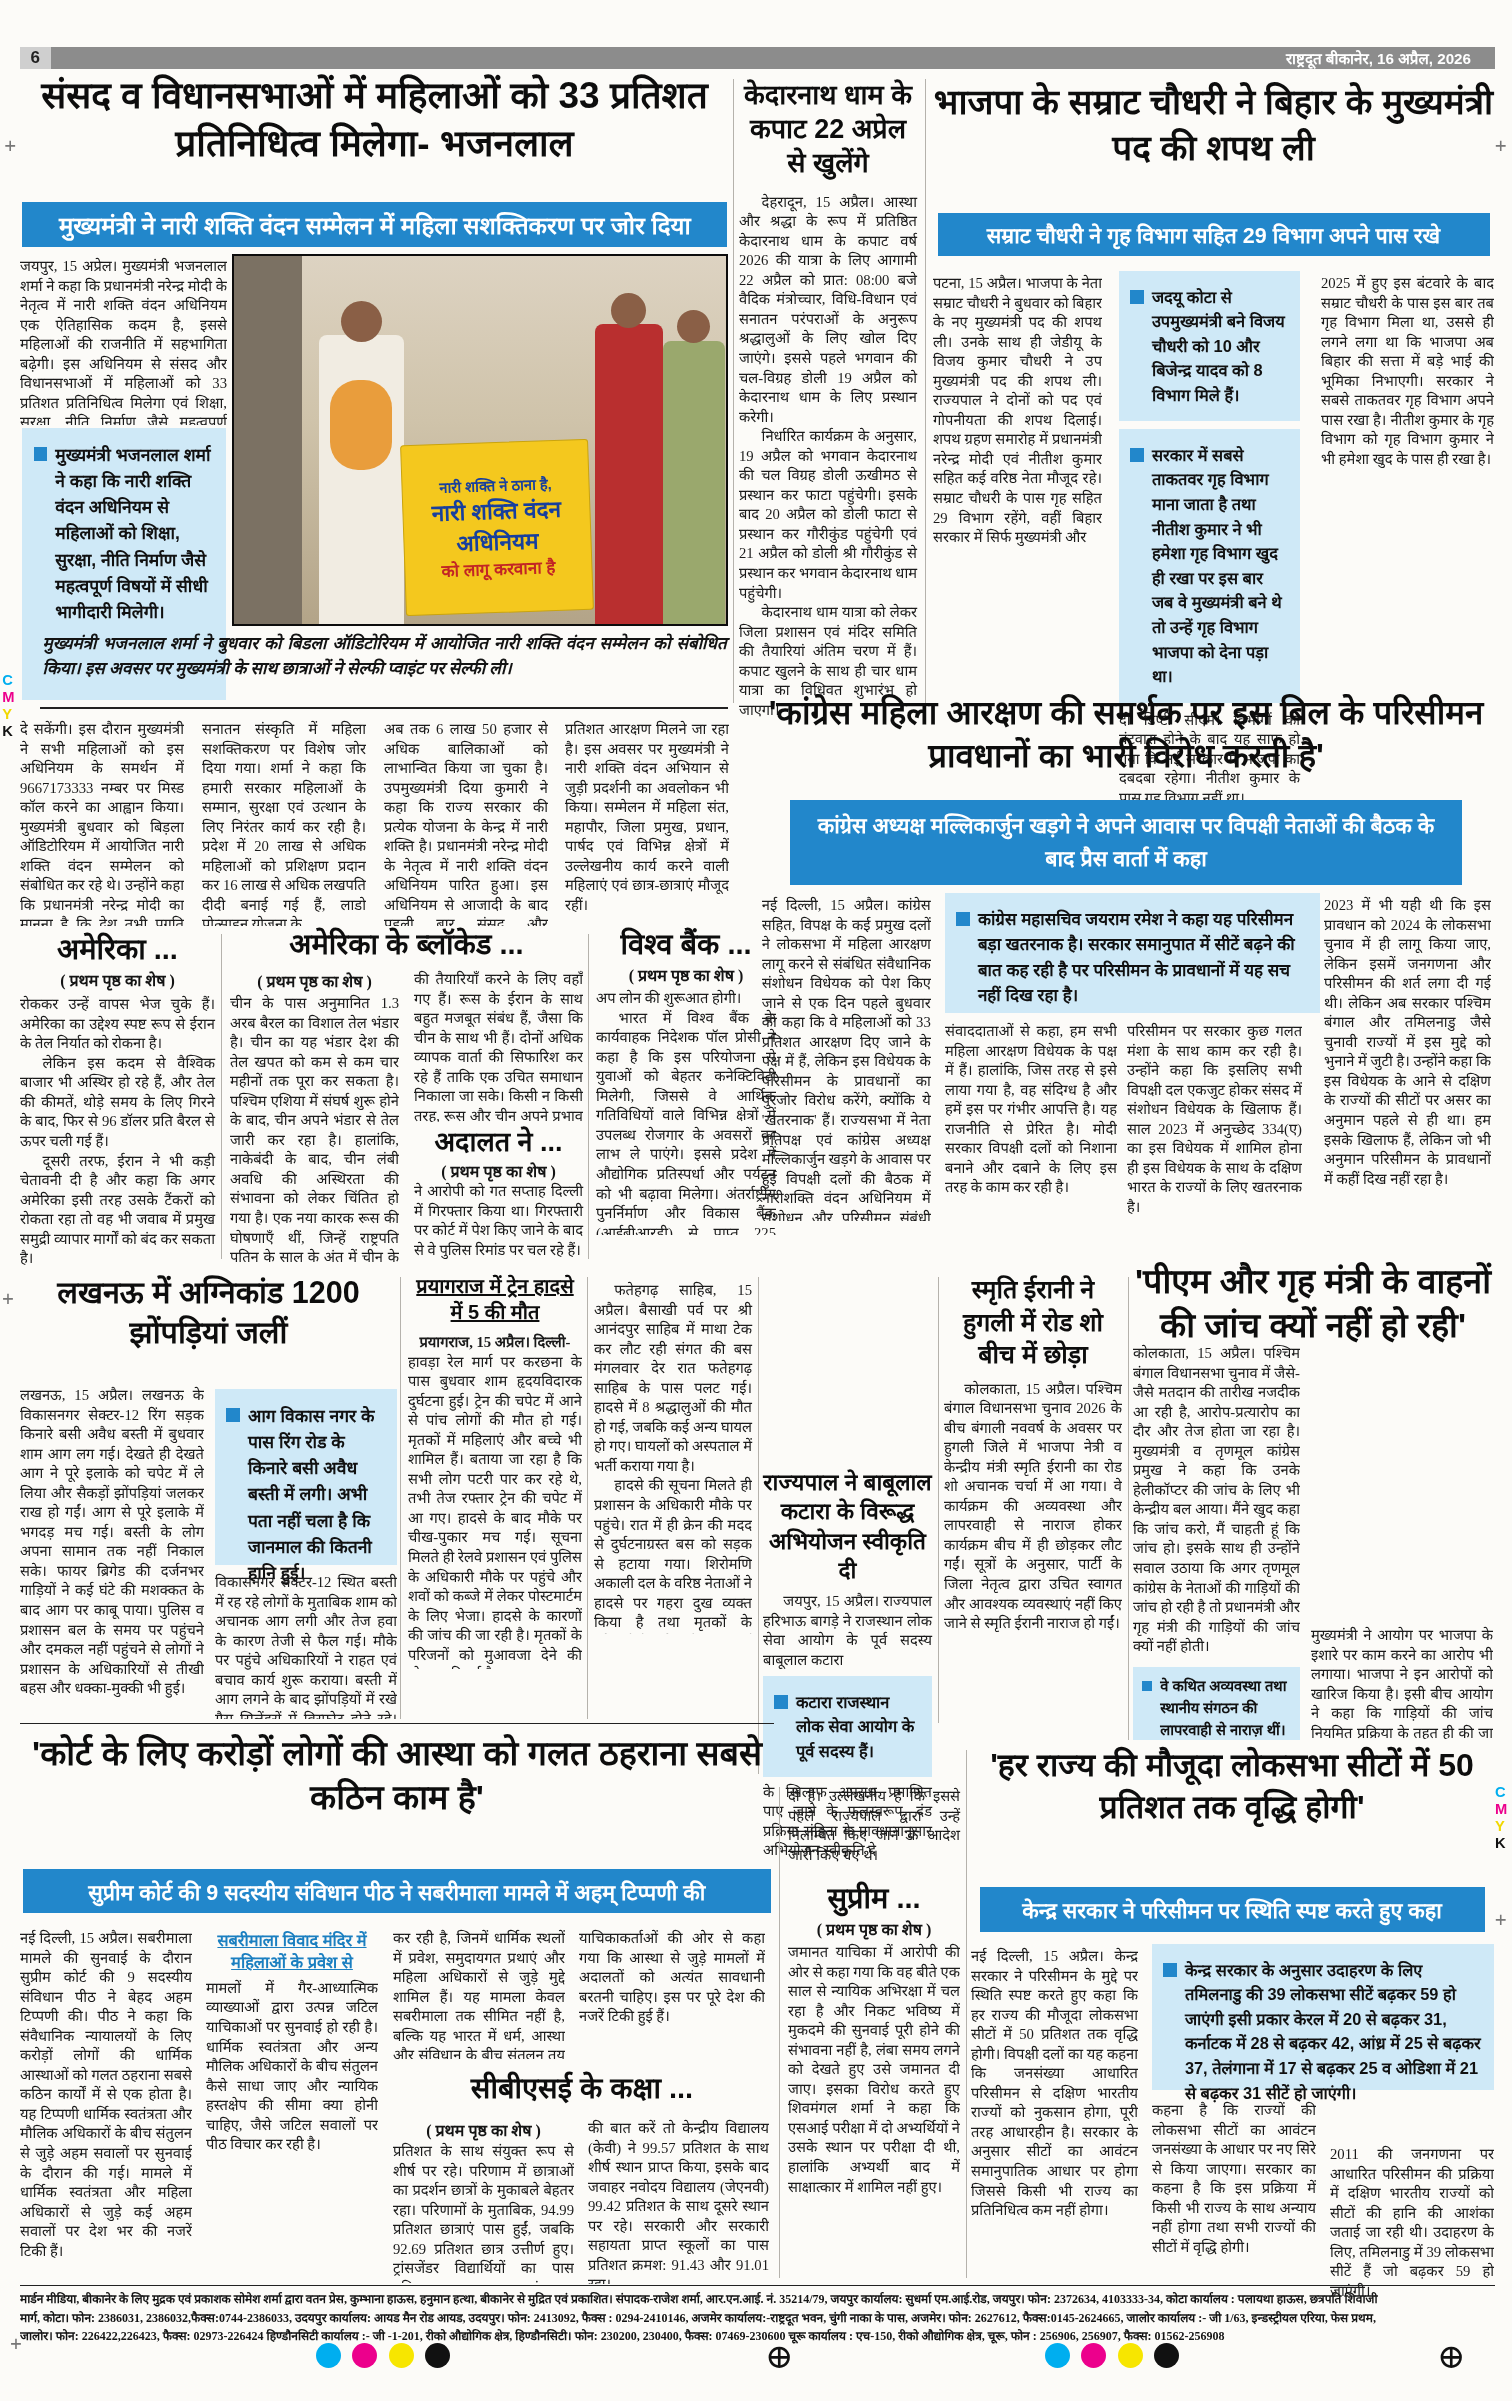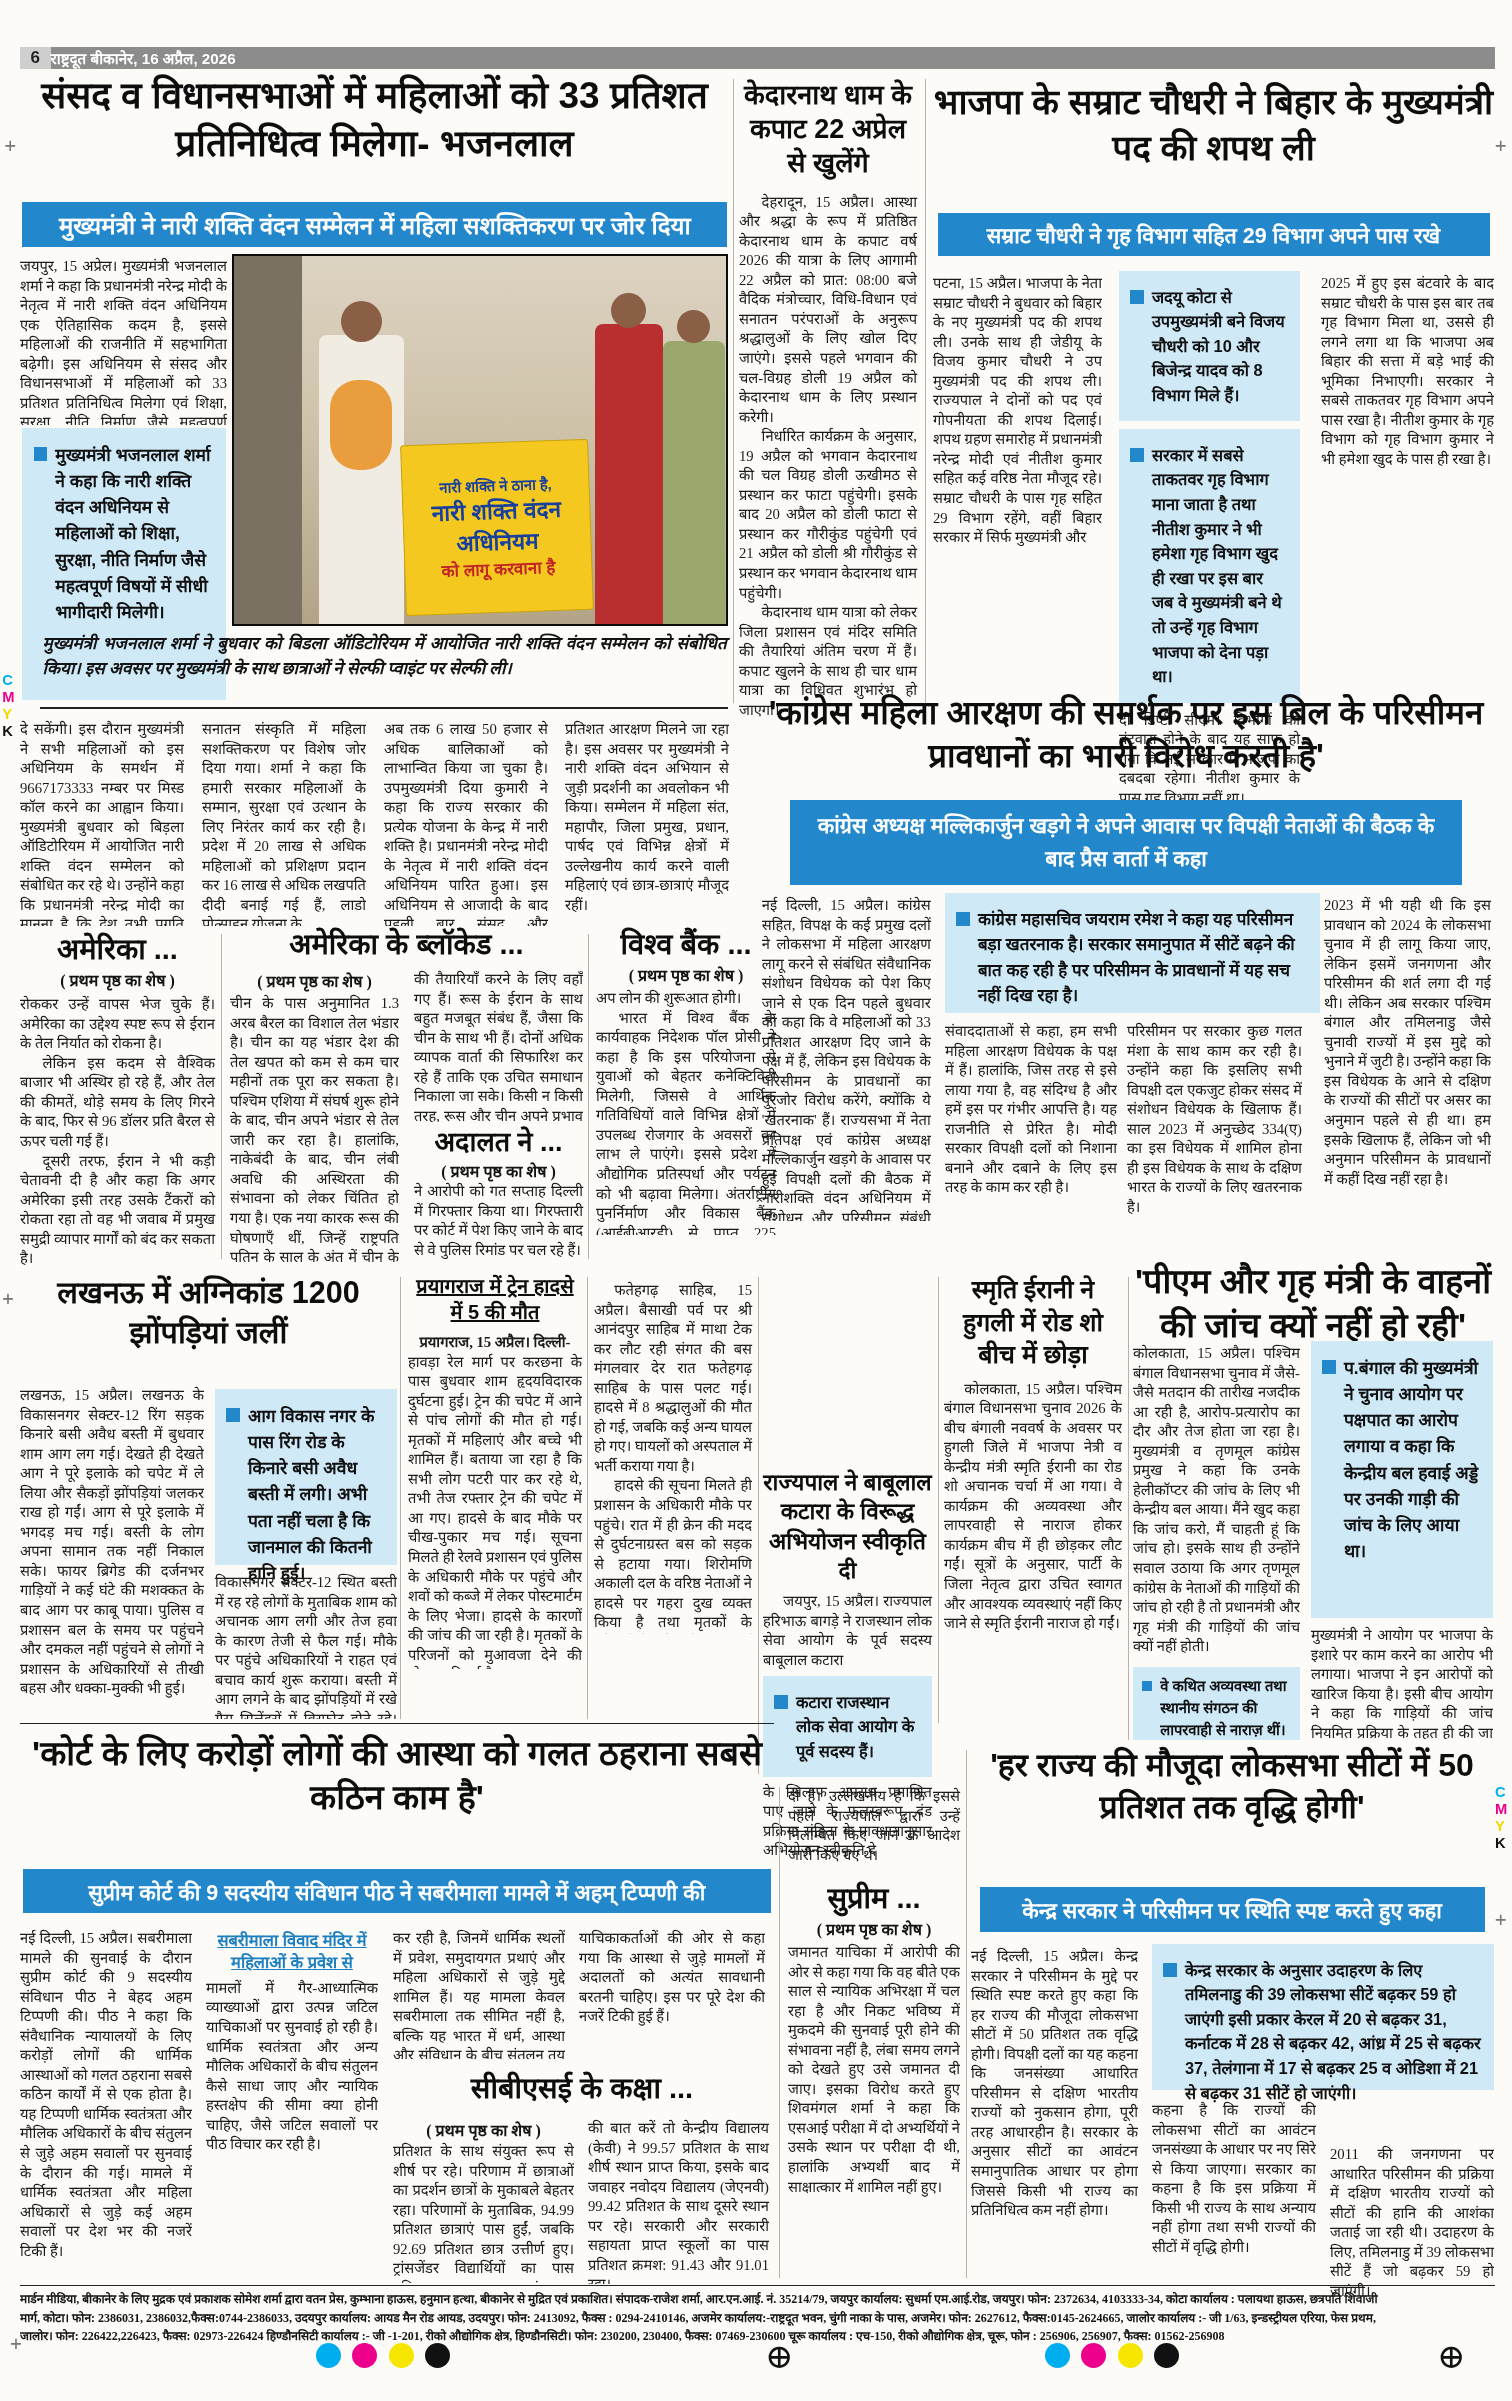--- a/index.html
+++ b/index.html
@@ -13,21 +13,21 @@
   .body-txt{font-size:14.7px;line-height:1.33;text-align:justify;color:#1a1a1a;}
   .note{font-size:16px;font-weight:700;text-align:center;}
   .hlbox{background:#cfe9f7;display:flex;gap:8px;padding:13.6px 11.3px;box-sizing:border-box;}
   .hlbox .txt{font-size:17.5px;font-weight:700;line-height:1.5;color:#111;
               font-family:"Liberation Sans","DejaVu Sans",sans-serif;}
   .bullet{flex:0 0 auto;width:13.6px;height:13.6px;background:#2287cb;margin-top:5.6px;}
   .masthead{background:#8c8c8c;display:flex;align-items:center;}
   .pagenum{background:#cfcfcf;color:#222;font-weight:700;font-size:17px;width:30.5px;height:100%;
            display:flex;align-items:center;justify-content:center;
            font-family:"Liberation Sans","DejaVu Sans",sans-serif;}
-  .edition{flex:1;color:#fff;font-weight:700;font-size:15.2px;padding-right:12px;
+  .edition{flex:1;text-align:right;color:#fff;font-weight:700;font-size:15.2px;padding-right:24px;
            font-family:"Liberation Sans","DejaVu Sans",sans-serif;}
   .caption{font-size:17px;font-weight:700;font-style:italic;line-height:1.45;text-align:justify;}
   .vsep{position:absolute;width:0.6px;background:#b5b2ac;}
   .hrule{position:absolute;background:#222;}
   .cropmark{position:absolute;color:#777;font-size:19px;font-family:"DejaVu Sans Mono",monospace;}
   .cmyk-col{position:absolute;display:flex;flex-direction:column;gap:1.1px;
             font-family:"Liberation Sans","DejaVu Sans",sans-serif;font-weight:700;font-size:14.7px;}
   .cmyk-col .c{color:#00AEEF}.cmyk-col .m{color:#EC008C}.cmyk-col .y{color:#f1d800}.cmyk-col .k{color:#111}
   .dotrow{position:absolute;display:flex;gap:11.3px;align-items:center;}
   .dot{width:25px;height:25px;border-radius:50%;}
@@ -213,24 +213,20 @@
 
   <div class="abs" style="left:944px;top:1273px;width:178px;height:469px;">
     <div class="head" style="font-size:25px;">स्मृति ईरानी ने हुगली में रोड शो बीच में छोड़ा</div>
     <div class="body-txt" style="margin-top:9px;text-indent:20.3px;max-height:316px;overflow:hidden;">कोलकाता, 15 अप्रैल। पश्चिम बंगाल विधानसभा चुनाव 2026 के बीच बंगाली नववर्ष के अवसर पर हुगली जिले में भाजपा नेत्री व केन्द्रीय मंत्री स्मृति ईरानी का रोड शो अचानक चर्चा में आ गया। वे कार्यक्रम की अव्यवस्था और लापरवाही से नाराज होकर कार्यक्रम बीच में ही छोड़कर लौट गईं। सूत्रों के अनुसार, पार्टी के जिला नेतृत्व द्वारा उचित स्वागत और आवश्यक व्यवस्थाएं नहीं किए जाने से स्मृति ईरानी नाराज हो गईं।</div>
   </div>
   <div class="vsep" style="left:1128px;top:1277px;height:463px;"></div>
 
   <div class="abs" style="left:1133px;top:1259px;width:360px;height:483px;">
     <div class="head" style="position:absolute;left:0;top:0;width:360px;font-size:34px;">'पीएम और गृह मंत्री के वाहनों की जांच क्यों नहीं हो रही'</div>
     <div class="body-txt abs" style="left:0;top:85px;width:167px;height:316px;overflow:hidden;">कोलकाता, 15 अप्रैल। पश्चिम बंगाल विधानसभा चुनाव में जैसे-जैसे मतदान की तारीख नजदीक आ रही है, आरोप-प्रत्यारोप का दौर और तेज होता जा रहा है। मुख्यमंत्री व तृणमूल कांग्रेस प्रमुख ने कहा कि उनके हेलीकॉप्टर की जांच के लिए भी केन्द्रीय बल आया। मैंने खुद कहा कि जांच करो, मैं चाहती हूं कि जांच हो। इसके साथ ही उन्होंने सवाल उठाया कि अगर तृणमूल कांग्रेस के नेताओं की गाड़ियों की जांच हो रही है तो प्रधानमंत्री और गृह मंत्री की गाड़ियों की जांच क्यों नहीं होती।</div>
-    <div class="hlbox abs" style="left:178px;top:82px;width:182px;height:277px;">
-      <span class="bullet"></span>
-      <span class="txt">प.बंगाल की मुख्यमंत्री ने चुनाव आयोग पर पक्षपात का आरोप लगाया व कहा कि केन्द्रीय बल हवाई अड्डे पर उनकी गाड़ी की जांच के लिए आया था।</span>
-    </div>
     <div class="body-txt abs" style="left:178px;top:367px;width:182px;height:113px;overflow:hidden;">मुख्यमंत्री ने आयोग पर भाजपा के इशारे पर काम करने का आरोप भी लगाया। भाजपा ने इन आरोपों को खारिज किया है। इसी बीच आयोग ने कहा कि गाड़ियों की जांच नियमित प्रक्रिया के तहत ही की जा रही है।</div>
     <div class="hlbox abs" style="left:0;top:408px;width:167px;height:73px;padding:8px 9px;">
       <span class="bullet" style="width:10.2px;height:10.2px;"></span>
       <span class="txt" style="font-size:14.7px;">वे कथित अव्यवस्था तथा स्थानीय संगठन की लापरवाही से नाराज़ थीं।</span>
     </div>
   </div>
 
   <div class="hrule" style="left:20px;top:1723px;width:754px;height:1.1px;"></div>
   <div class="abs" style="left:20px;top:1731px;width:754px;height:556px;">
     <div class="head" style="position:absolute;left:0;top:0;width:754px;font-size:34px;">'कोर्ट के लिए करोड़ों लोगों की आस्था को गलत ठहराना सबसे कठिन काम है'</div>

